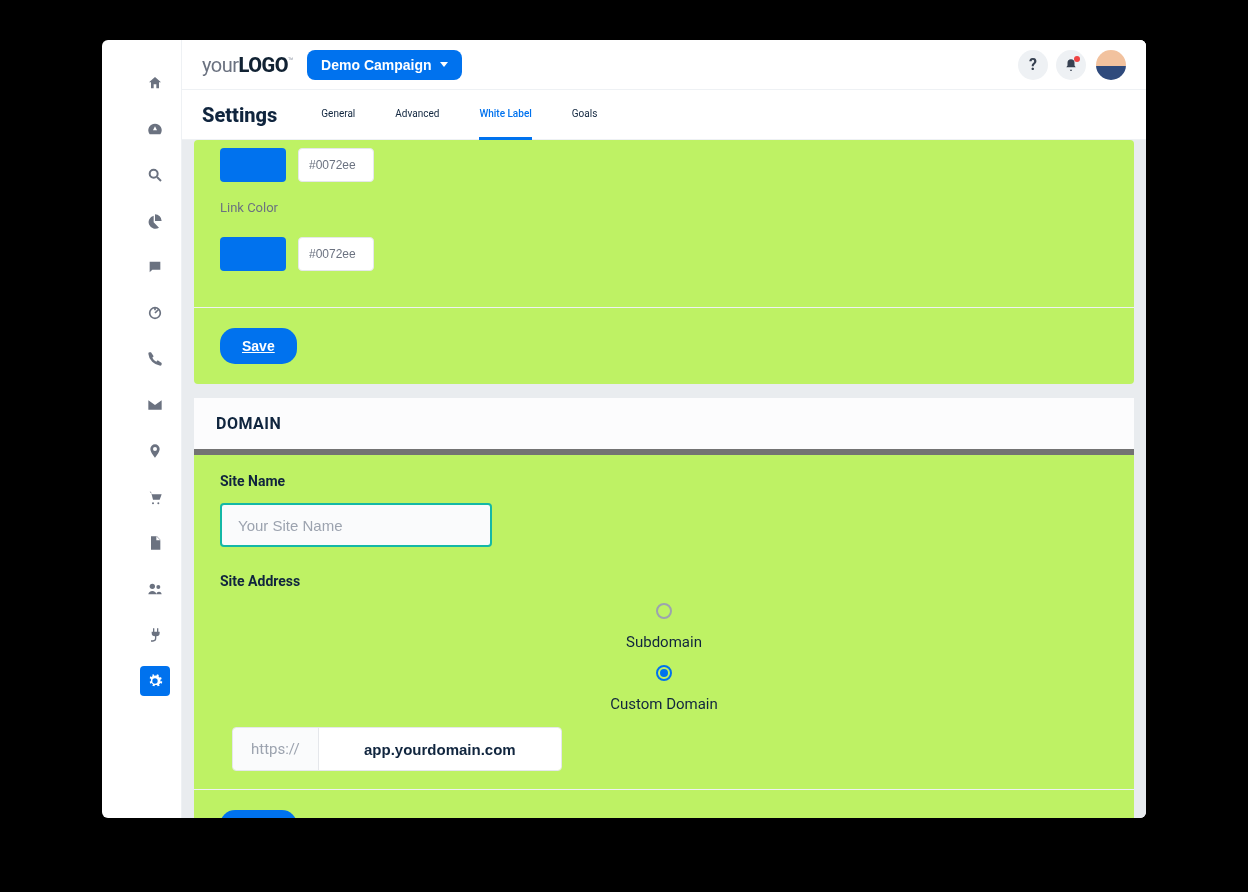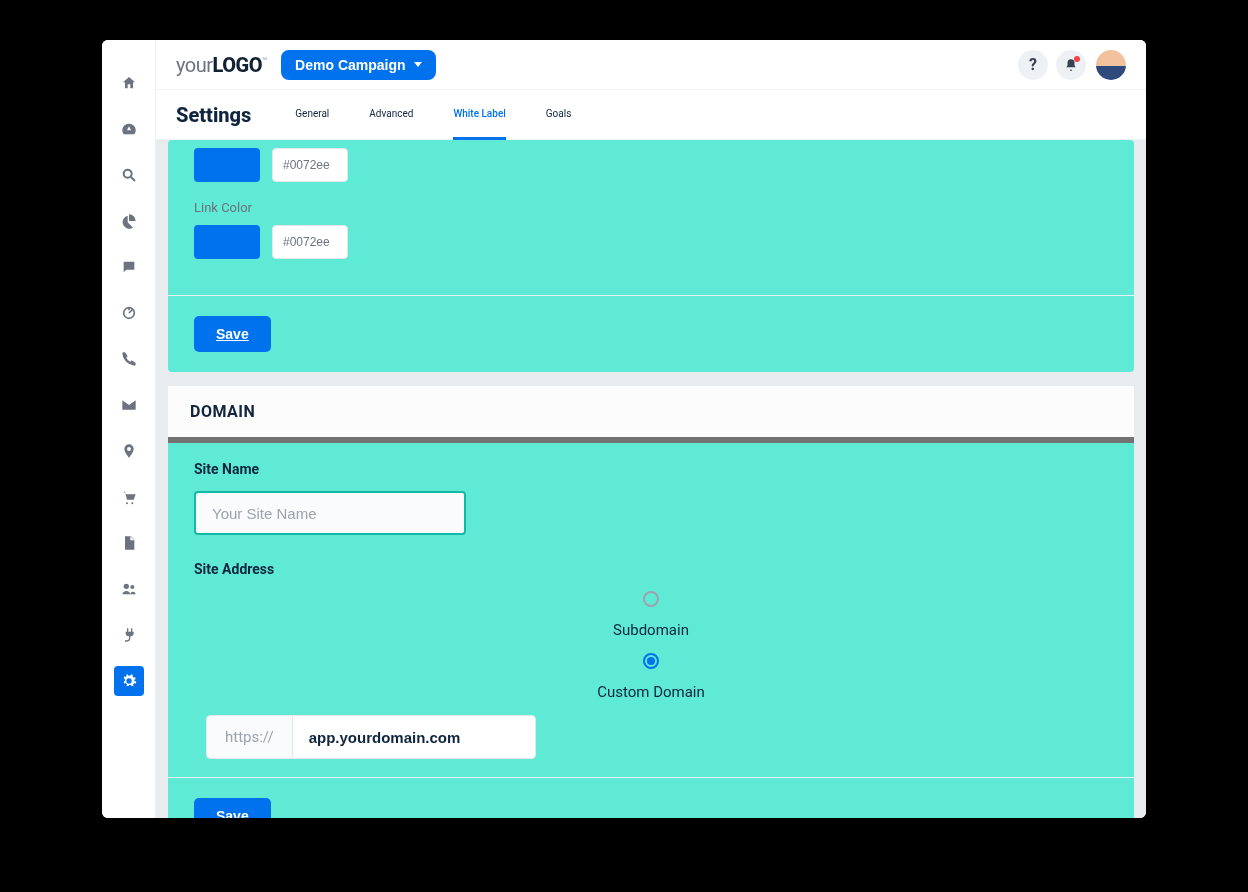--- a/index.html
+++ b/index.html
@@ -14,20 +14,21 @@
     position: absolute;
     left: 102px;
     top: 40px;
     width: 1044px;
     height: 778px;
     background: #fff;
     border-radius: 6px;
     box-shadow: 0 10px 40px rgba(0,0,0,0.5);
     display: flex;
     overflow: hidden;
+    padding-left: 26px;
   }
   
   .sidebar {
     width: 54px;
     background: #fff;
     border-right: 1px solid #eef1f4;
     display: flex;
     flex-direction: column;
     align-items: center;
     padding-top: 20px;
@@ -151,39 +152,39 @@
     border-bottom-color: #0072ee;
     font-weight: 500;
   }
   
   .content {
     flex: 1;
     overflow: auto;
     padding: 0 12px 12px 12px;
   }
   .card {
-    background: #5eead4;
+    background: #bef264;
     border-radius: 4px;
     margin-top: 0;
   }
   .card + .card { margin-top: 14px; }
   .card-body { padding: 18px 26px; }
   .card-header {
     padding: 16px 22px;
     border-bottom: 6px solid #737373;
     font-size: 16px;
     font-weight: 700;
     letter-spacing: 0.5px;
     color: #10253e;
     background: #fcfcfd;
   }
   .field-label {
     font-size: 13px;
     color: #6b7280;
-    margin-bottom: 10px;
+    margin-bottom: 22px;
     display: block;
   }
   .field-label-strong {
     font-size: 14px;
     color: #10253e;
     font-weight: 700;
     margin-bottom: 14px;
     display: block;
   }
   .color-row {
@@ -205,21 +206,21 @@
     border-radius: 4px;
     font-size: 12px;
     color: #6b7280;
     padding: 0 10px;
     background: #fff;
   }
   .btn-primary {
     background: #0072ee;
     color: #fff;
     border: none;
-    border-radius: 5px;
+    border-radius: 15px;
     padding: 10px 22px;
     font-size: 14px;
     font-weight: 600;
     cursor: pointer;
     text-decoration: underline;
   }
   .card-footer {
     border-top: 1px solid #eef1f4;
     padding: 20px 26px;
   }
@@ -278,20 +279,21 @@
     font-size: 15px;
   }
   .input-group input {
     flex: 1;
     border: none;
     padding: 0 16px;
     font-size: 15px;
     font-weight: 700;
     color: #10253e;
     background: #fff;
+    text-align: center;
   }
   .section-gap { height: 26px; }
 </style>
 </head>
 <body>
 
 <div class="app-window">
 
   <nav class="sidebar">
     <div class="sidebar-item">

